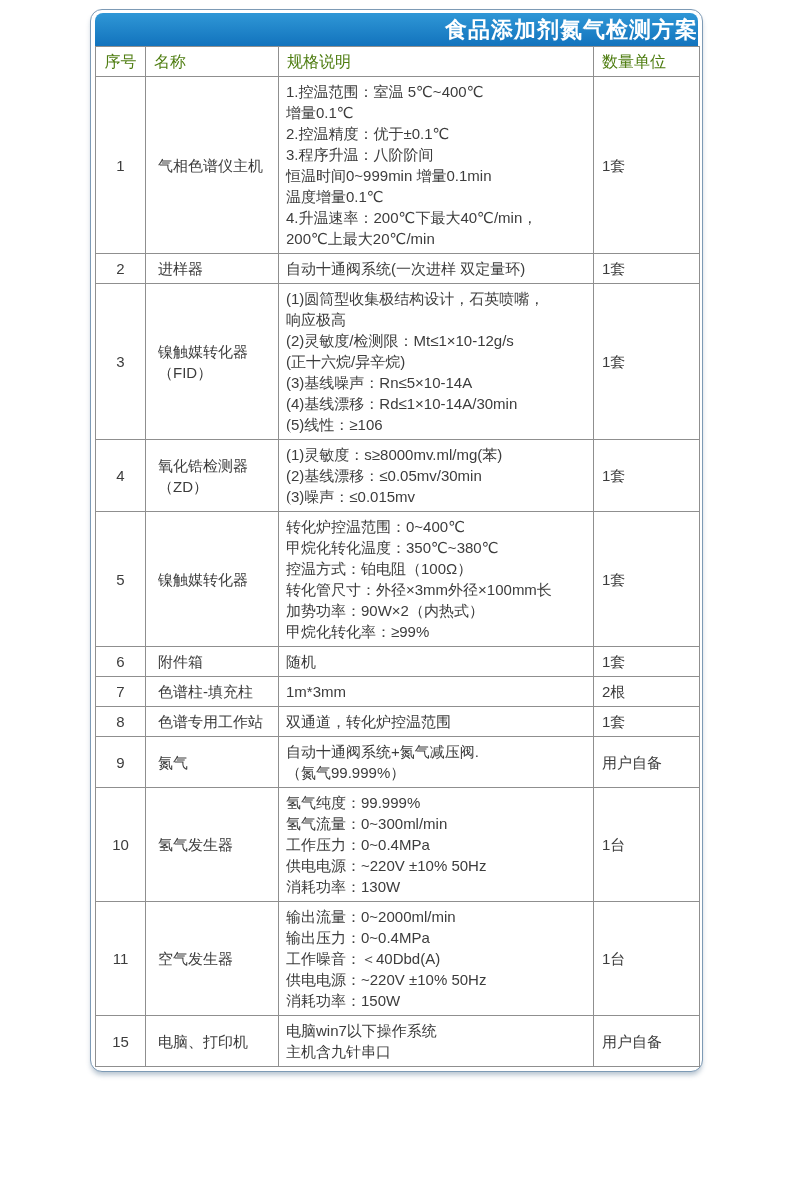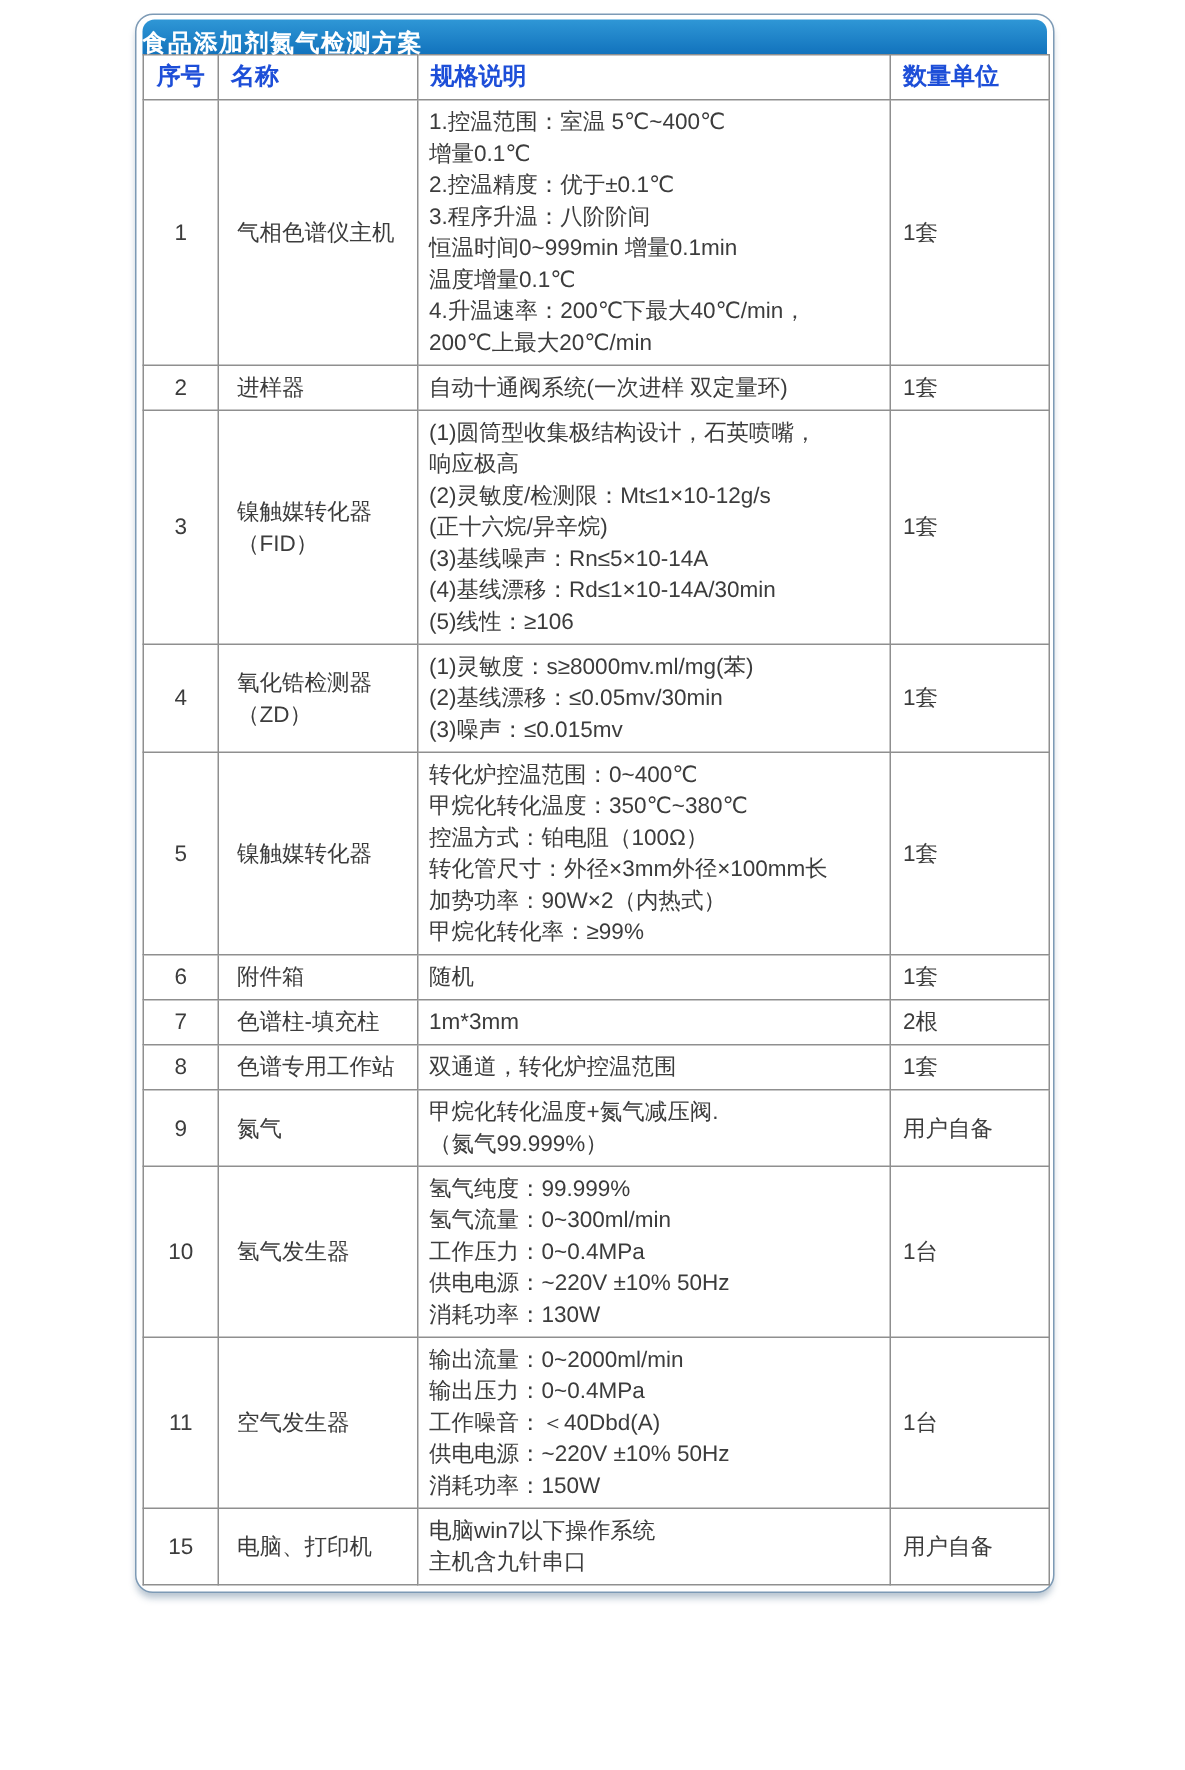--- a/index.html
+++ b/index.html
@@ -14,25 +14,25 @@
     left:90px; top:9px;
     width:613px;
     box-sizing:border-box;
     background:#ffffff;
     border:1px solid #7d9ab5;
     border-radius:12px;
     padding:3px 4px 4px 4px;
     box-shadow:0 4px 5px -1px rgba(96,125,150,0.45);
   }
   .card-title{
-    height:23px;
+    height:33px;
     line-height:33px;
-    text-align:left;
+    text-align:right;
     color:#ffffff;
-    font-size:16px;
+    font-size:22px;
     font-weight:bold;
     letter-spacing:1px;
     background:linear-gradient(#2f97d6,#1273bd);
     border-radius:8px 8px 0 0;
   }
   table.spec-table{
     width:100%;
     border-collapse:collapse;
     table-layout:fixed;
     color:#3c3c3c;
@@ -41,26 +41,26 @@
     border:1px solid #8f8f8f;
     padding:4px 8px;
     font-size:15px;
     vertical-align:middle;
     line-height:21px;
     overflow:hidden;
     box-sizing:border-box;
   }
   .spec-table th{
     font-size:16px;
-    font-weight:bold;
+    font-weight:normal;
     text-align:left;
     height:28px;
-    color:#1d4ed8;
-  }
-  .spec-table td{ height:30px; }
+    color:#4d7c0f;
+  }
+  .spec-table td{ height:30px;border-radius:29px; }
   th.col-no{ text-align:center; }
   td.no-cell{ text-align:center; }
   td.name-cell{ padding-left:12px; }
   td.spec-cell{ padding-left:7px; }
   .spec-line{ line-height:21px; white-space:nowrap; }
 </style>
 </head>
 <body>
 
 <div class="card">
@@ -163,21 +163,21 @@
           <td class="name-cell">色谱专用工作站</td>
           <td class="spec-cell">
             <div class="spec-line">双通道，转化炉控温范围</div>
           </td>
           <td class="qty-cell">1套</td>
         </tr>
         <tr>
           <td class="no-cell">9</td>
           <td class="name-cell">氮气</td>
           <td class="spec-cell">
-            <div class="spec-line">甲烷化转化温度+氮气减压阀.</div>
+            <div class="spec-line">自动十通阀系统+氮气减压阀.</div>
             <div class="spec-line">（氮气99.999%）</div>
           </td>
           <td class="qty-cell">用户自备</td>
         </tr>
         <tr>
           <td class="no-cell">10</td>
           <td class="name-cell">氢气发生器</td>
           <td class="spec-cell">
             <div class="spec-line">氢气纯度：99.999%</div>
             <div class="spec-line">氢气流量：0~300ml/min</div>

